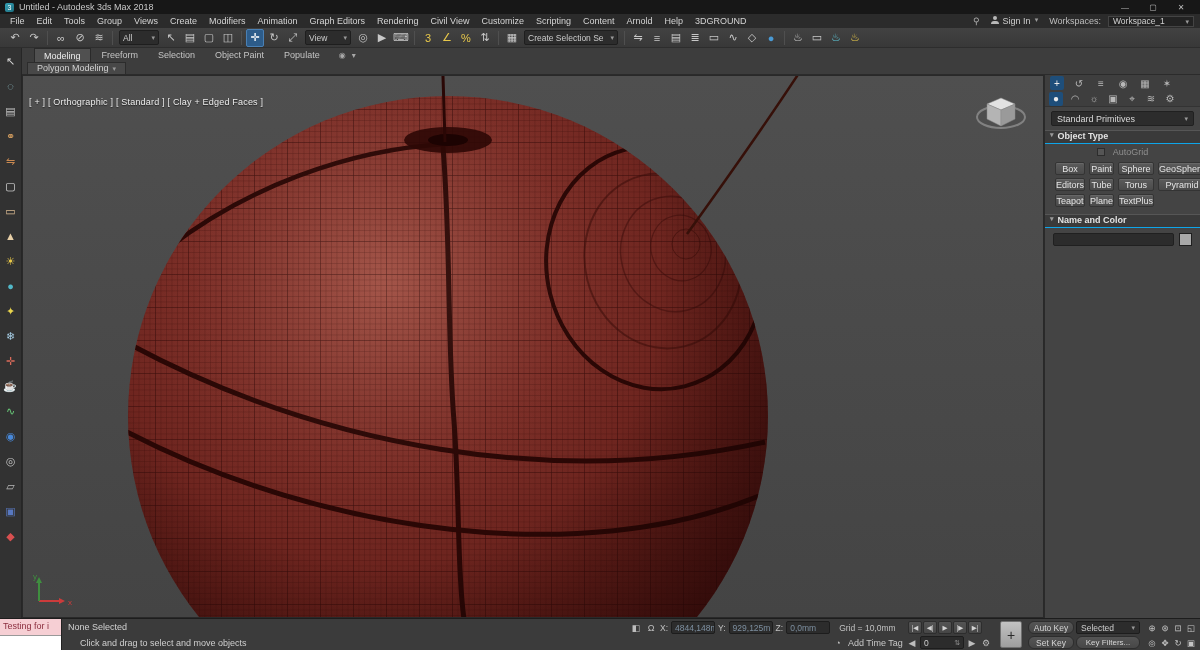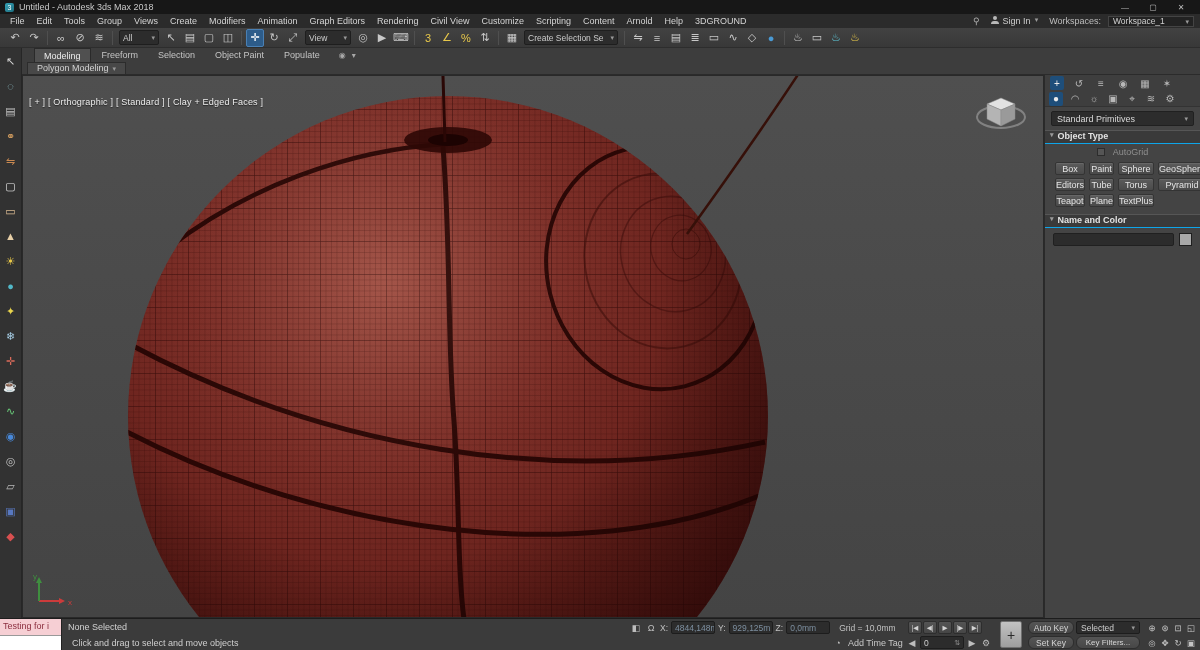--- a/index.html
+++ b/index.html
@@ -75,21 +75,21 @@
   .name-color-row{display:flex;align-items:center;gap:5px;padding:5px 8px}
   .name-field{flex:1;height:13px;background:#2c2c2c;border:1px solid #202020;border-radius:2px}
   .color-swatch{width:13px;height:13px;background:#a8a8a8;border:1px solid #1f1f1f}
 
   
   #statusbar{position:absolute;left:0;top:618px;width:1200px;height:32px;background:#3b3b3b;border-top:1px solid #1d1d1d;font-size:9px;color:#c8c8c8;z-index:30}
   .listener{position:absolute;left:0;top:0;width:62px;height:40px;border-right:1px solid #222}
   .listener-recorder{height:16px;background:#f6cfd4;color:#8c2f3f;font-size:9px;font-family:"DejaVu Sans Mono",monospace;padding:2px 3px;white-space:nowrap;overflow:hidden}
   .listener-input{height:16px;background:#ffffff;border-top:1px solid #999}
   .sb-msg1{position:absolute;left:68px;top:3px;color:#d2d2d2}
-  .sb-msg2{position:absolute;left:72px;top:19px;color:#cfcfcf}
+  .sb-msg2{position:absolute;left:80px;top:19px;color:#cfcfcf}
   .sb-coords{position:absolute;left:630px;top:2px;display:flex;align-items:center;gap:3px}
   .sb-ico{width:12px;height:12px;display:inline-flex;align-items:center;justify-content:center;font-size:9px;color:#bdbdbd;flex:none}
   .sb-lbl{font-size:8.5px;color:#c2c2c2}
   .sb-field{width:44px;height:13px;background:#2c2c2c;border:1px solid #1d1d1d;border-radius:2px;color:#7d8fa0;font-size:8.5px;display:inline-flex;align-items:center;padding:0 3px;white-space:nowrap;overflow:hidden}
   .sb-grid{margin-left:6px;font-size:8.5px;color:#c2c2c2;white-space:nowrap}
   .sb-timetag{position:absolute;left:832px;top:18px;display:flex;align-items:center;gap:4px;color:#c8c8c8}
   #playback{position:absolute;left:908px;top:2px;display:flex;gap:1px}
   .pb-btn{width:14px;height:13px;background:linear-gradient(#545454,#464646);border:1px solid #2d2d2d;border-radius:2px;font-size:6.5px;color:#d2d2d2;display:flex;align-items:center;justify-content:center;flex:none}
   .sb-frame{position:absolute;left:906px;top:17px;display:flex;align-items:center;gap:2px}
   .frame-field{width:44px;height:13px;background:#2c2c2c;border:1px solid #1d1d1d;border-radius:2px;color:#cfcfcf;font-size:8.5px;display:inline-flex;align-items:center;justify-content:space-between;padding:0 3px}

